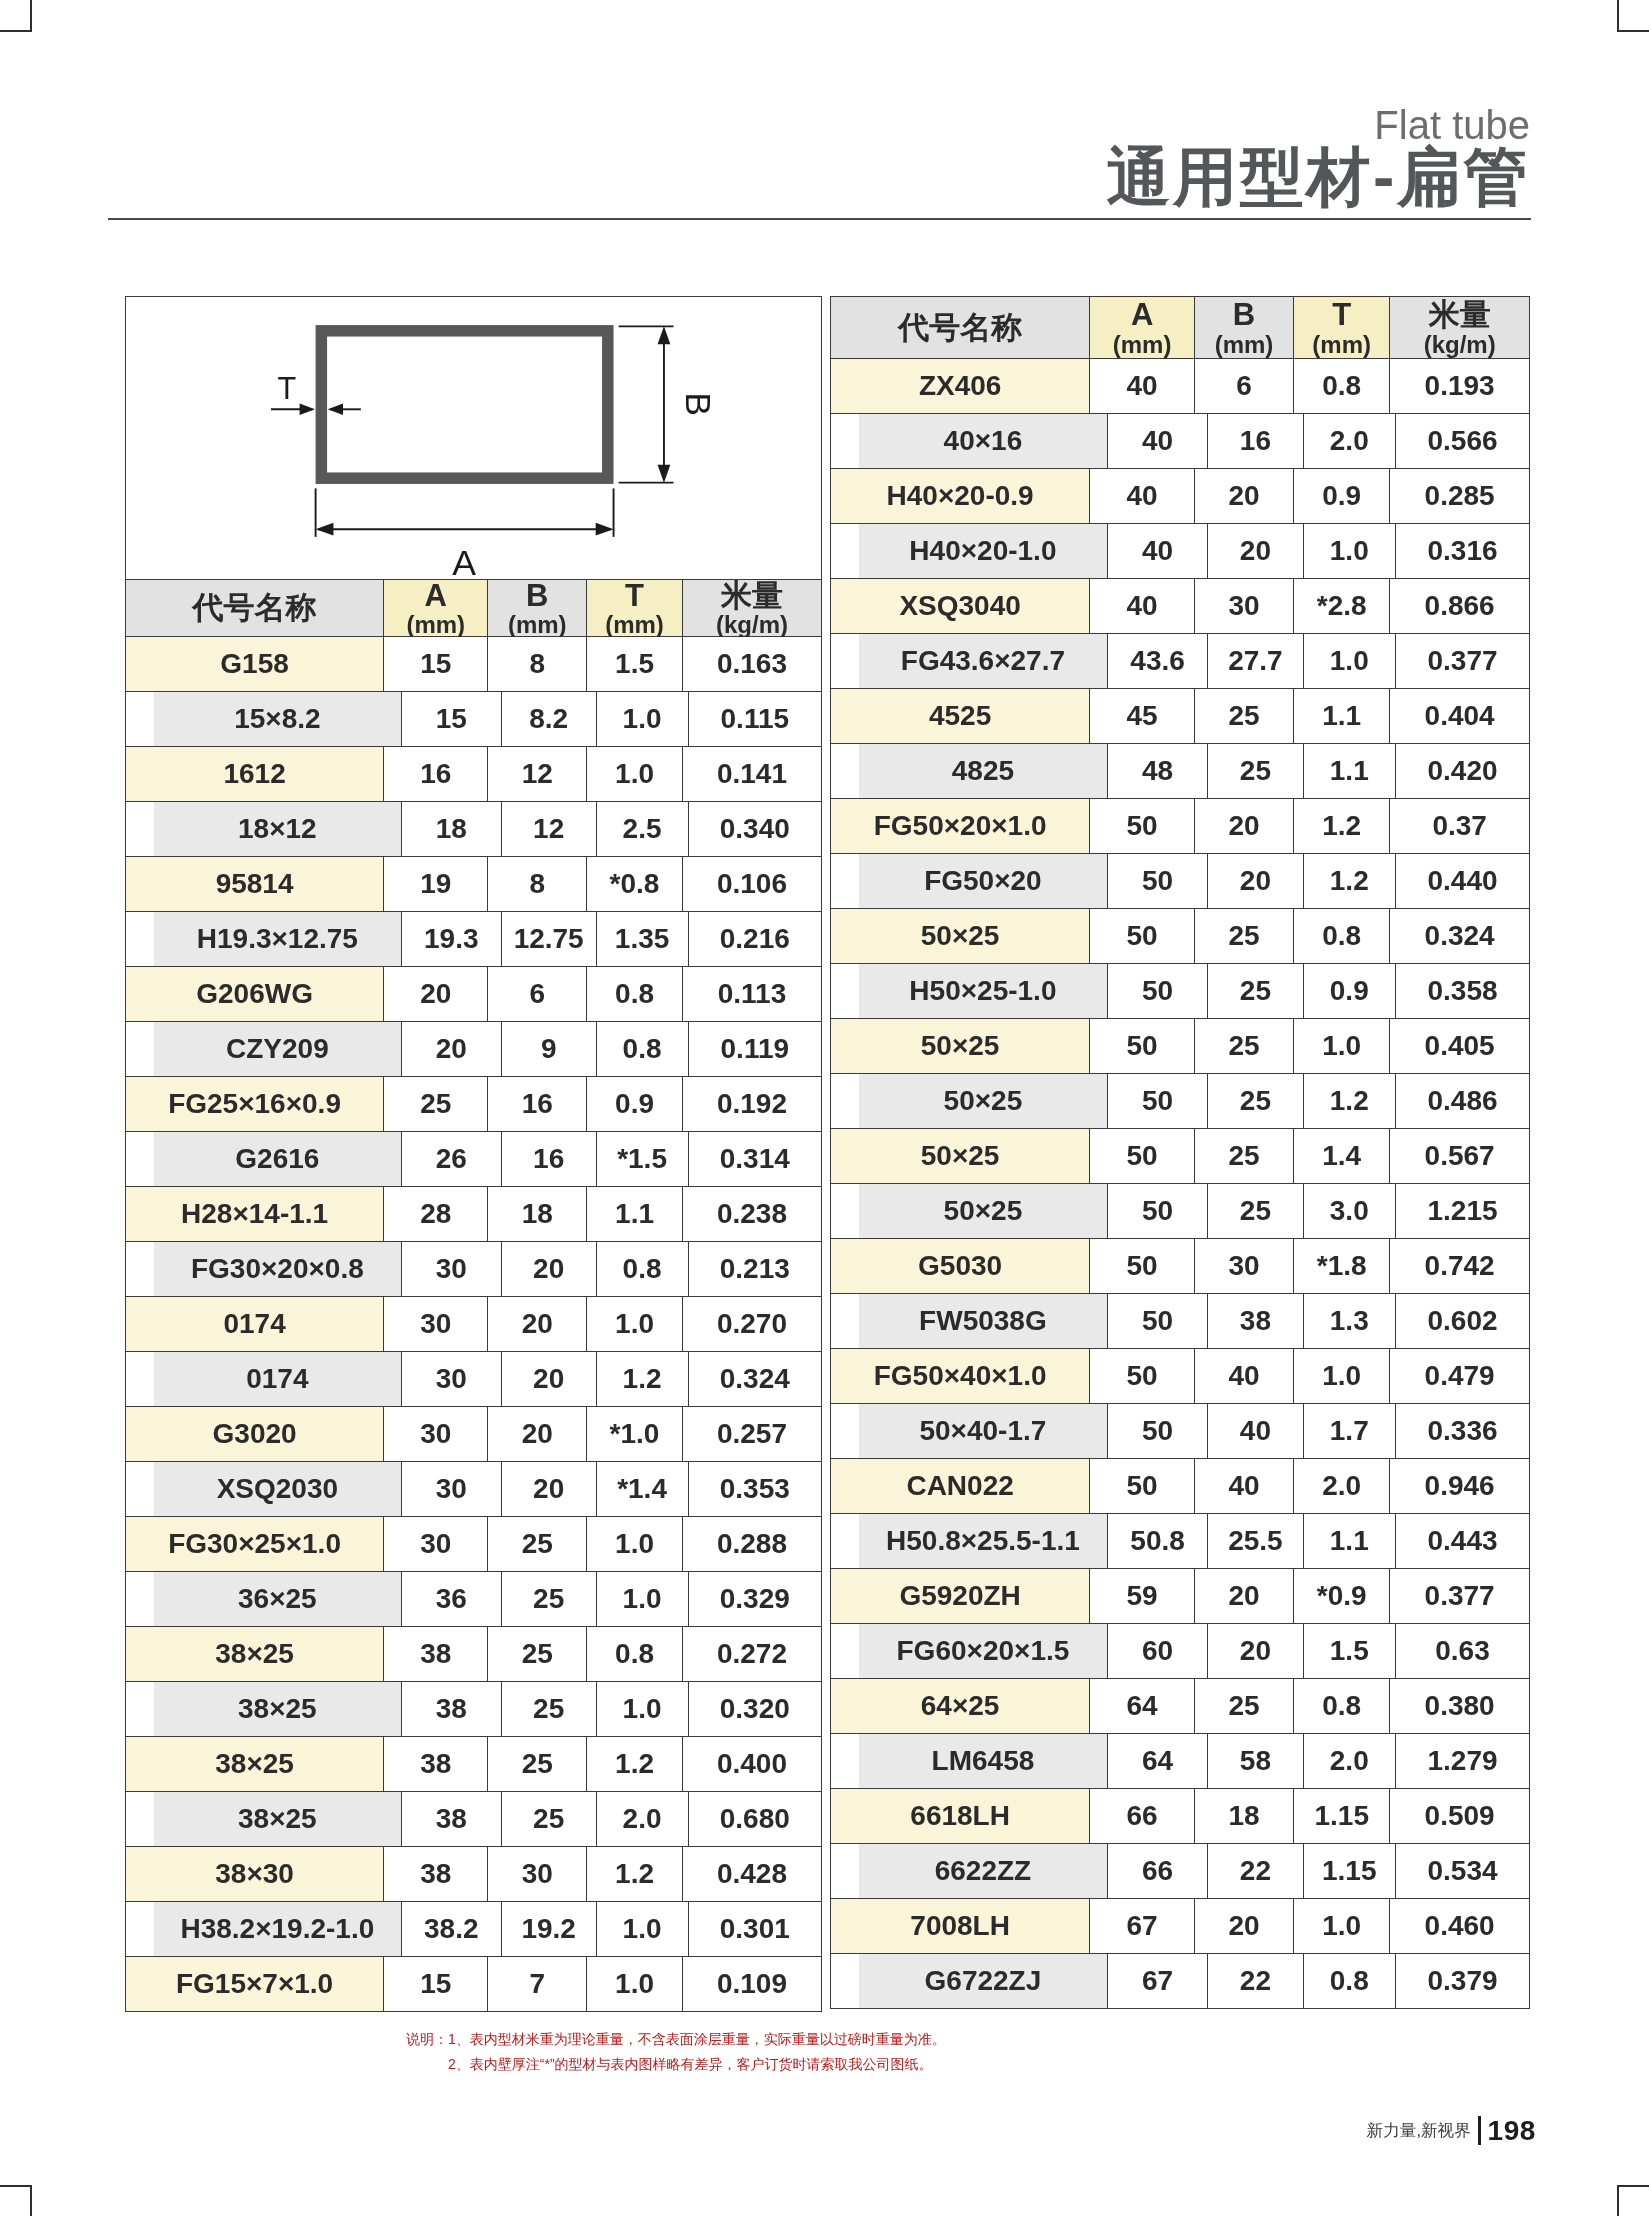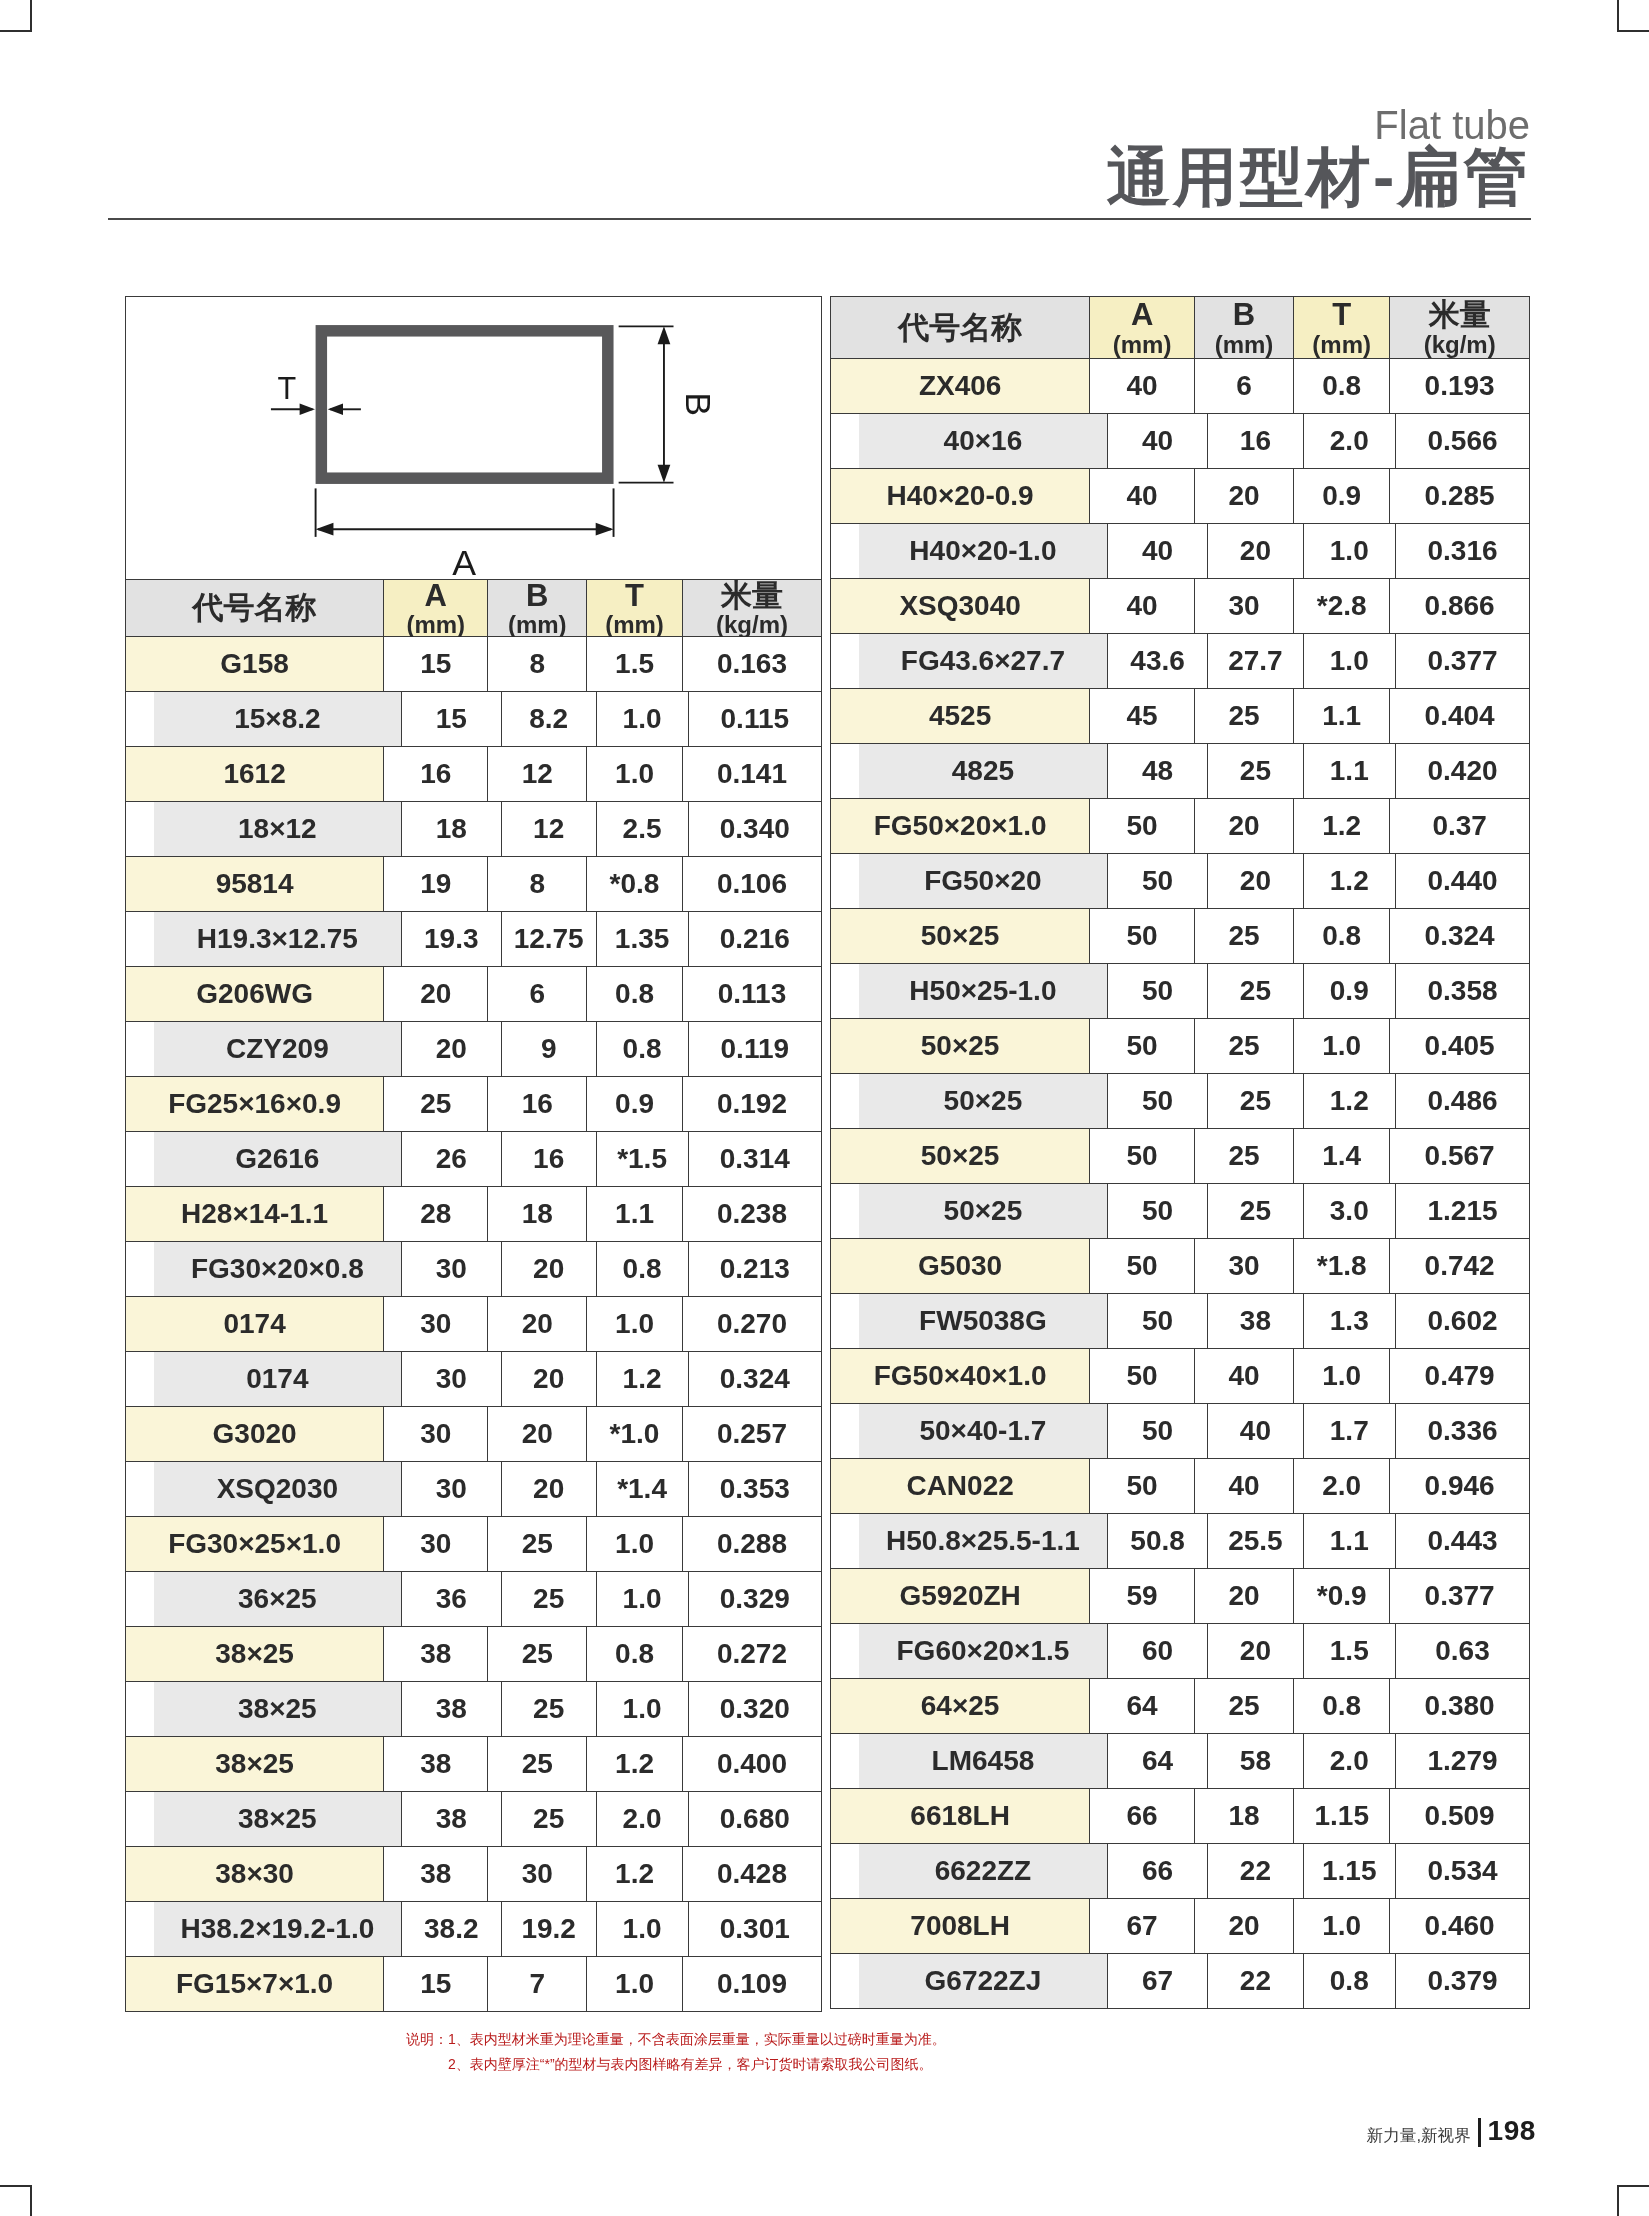--- a/index.html
+++ b/index.html
@@ -45,21 +45,21 @@
   .hdr-g{background:var(--gray-h,#e2e2e2);}
   .hdr-y{background:var(--yellow-h,#f6efc3);}
   .name-y{background:var(--yellow-r,#faf5d8);}
   .name-g{background:var(--gray-r,#e9e9e9);margin-left:28px;}
   .cell-w{background:#ffffff;}
   
   #notes{position:absolute;left:406px;top:2027px;display:flex;font-size:14px;color:#b91c1c;line-height:1.75;}
   #notes-label{white-space:nowrap;}
   .note-item{white-space:nowrap;}
   
-  #footer{position:absolute;right:113px;top:2114px;height:33px;display:flex;align-items:flex-end;}
+  #footer{position:absolute;right:113px;top:2114px;height:33px;display:flex;align-items:center;}
   #footer-brand{font-size:16.6px;color:#3a3a3a;}
   #footer-divider{width:2.6px;height:29.4px;background:#1d1d1d;margin:0 6.4px 0 7.7px;}
   #footer-page{font-size:28px;font-weight:bold;color:#1d1d1d;letter-spacing:0.6px;}
 </style>
 </head>
 <body>
 
 <div id="page">
 
   <div class="crop" id="crop-tl"></div>

